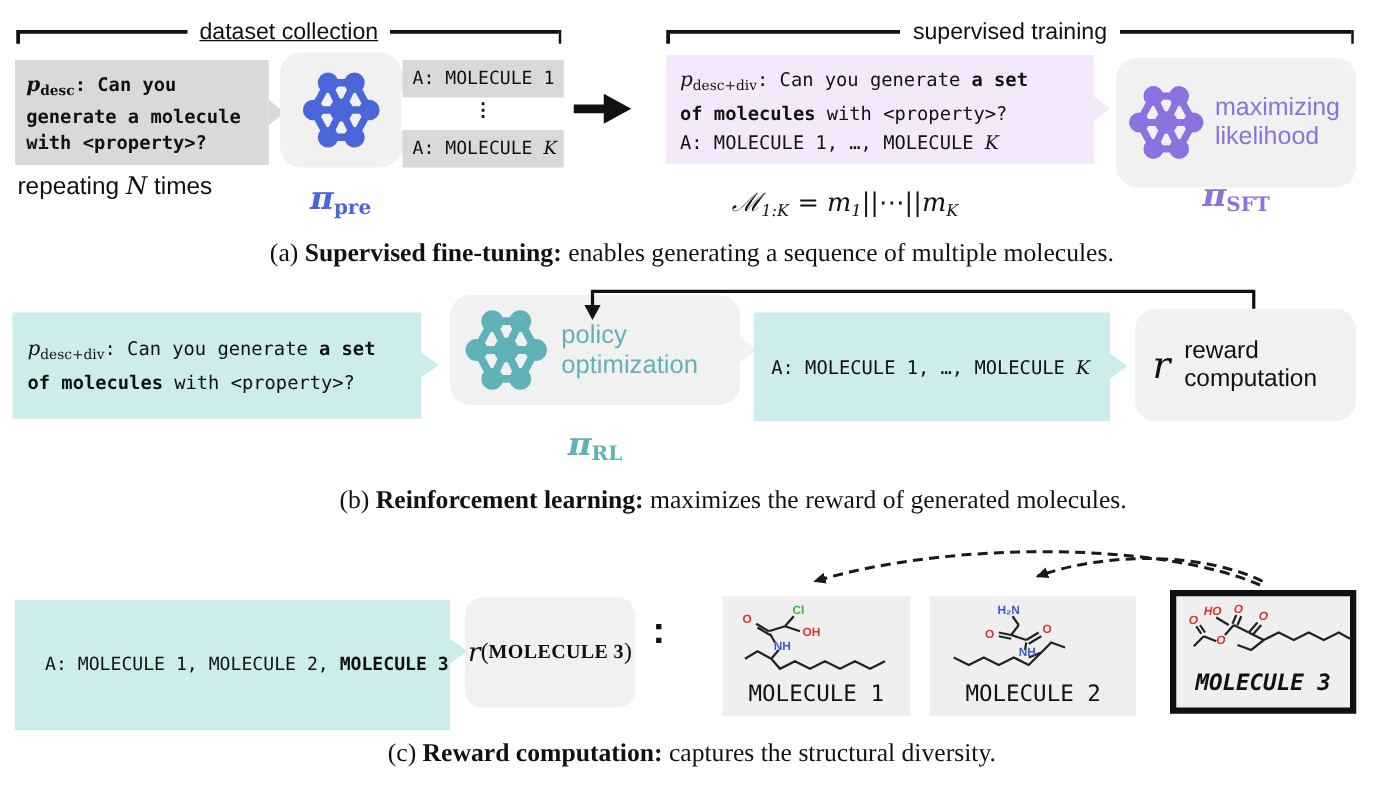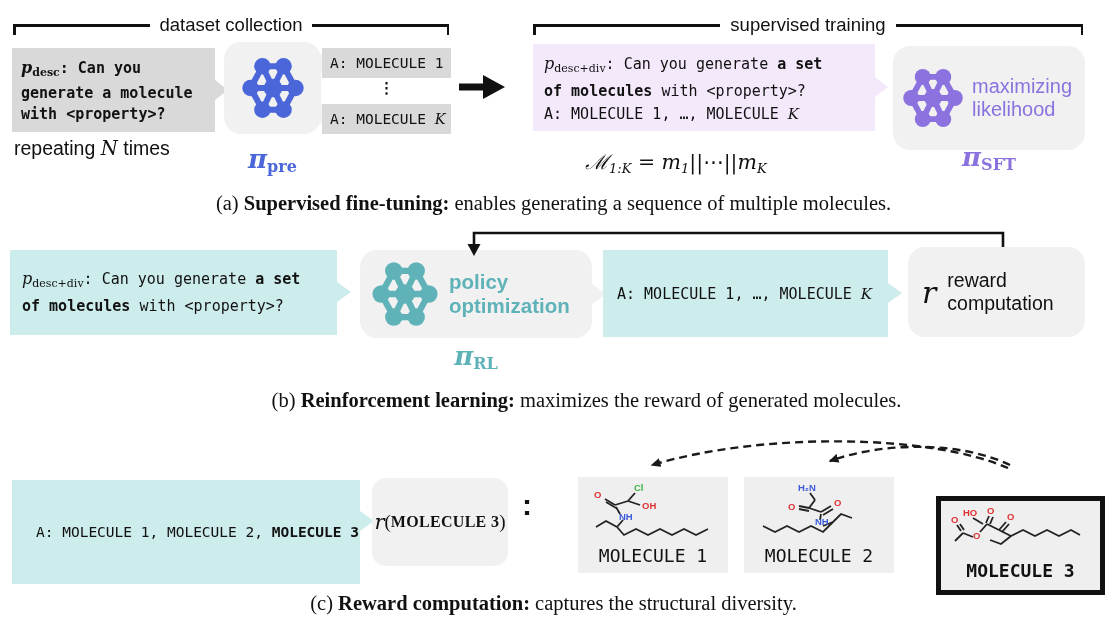--- a/index.html
+++ b/index.html
@@ -52,21 +52,21 @@
         font-family:"DejaVu Sans Mono",monospace;font-size:18px;}
   .overlay{position:absolute;left:0;top:0;pointer-events:none;}
   .molsvg{position:absolute;left:2px;top:3px;}
   .molsvg text{font-family:"Liberation Sans",sans-serif;font-size:9.5px;font-weight:bold;}
 </style>
 </head>
 <body>
 
 <div class="figure">
 
-  <div class="bracket" style="left:13px;top:24px;width:436px;">
+  <div class="bracket" style="left:13px;top:24px;width:436px;text-decoration:underline;">
     <div class="tick"></div>
     <div class="bline"></div>
     <div class="blabel">dataset collection</div>
     <div class="bline"></div>
     <div class="tick"></div>
   </div>
 
   <div class="gbox mono" style="left:12px;top:48px;width:203px;height:84px;font-size:15px;line-height:21px;padding:9px 0 0 9px;box-sizing:border-box;font-weight:bold;">
     <span class="pre"><span class="mvar" style="font-size:16px;"><i>p</i><sub style="font-size:11px;">desc</sub></span><span>: Can you
 generate a molecule
@@ -171,21 +171,21 @@
   <div class="caption" style="top:192px;">
     <span>(a) </span><b>Supervised fine-tuning:</b><span> enables generating a sequence of multiple molecules.</span>
   </div>
 
   <div class="tealbox mono" style="left:10px;top:250px;width:327px;height:85px;font-size:15px;line-height:22px;display:flex;align-items:center;padding-left:12px;box-sizing:border-box;">
     <span class="pre"><span class="mvar" style="font-size:16px;"><i>p</i><sub style="font-size:11px;">desc+div</sub></span><span>: Can you generate </span><span class="b">a set
 of molecules</span><span> with &lt;property&gt;?</span></span>
     <div class="tail teal" style="right:-14px;top:32px;"></div>
   </div>
 
-  <div class="container" style="left:360px;top:250px;width:232px;height:88px;color:var(--teal);display:flex;align-items:center;padding:0 10px;box-sizing:border-box;font-weight:bold;">
+  <div class="container" style="left:360px;top:236px;width:232px;height:88px;color:var(--teal);display:flex;align-items:center;padding:0 10px;box-sizing:border-box;">
     <svg class="net" viewBox="0 0 100 100" width="70" height="70">
       <g stroke="currentColor" stroke-width="9" stroke-linecap="round">
         <line x1="50" y1="50" x2="34" y2="17"></line>
           <line x1="50" y1="50" x2="66" y2="17"></line>
         <line x1="50" y1="50" x2="84" y2="50"></line>
           <line x1="50" y1="50" x2="66" y2="83"></line>
         <line x1="50" y1="50" x2="34" y2="83"></line>
           <line x1="50" y1="50" x2="16" y2="50"></line>
         <line x1="34" y1="17" x2="66" y2="17"></line>
           <line x1="66" y1="17" x2="84" y2="50"></line>
@@ -256,21 +256,21 @@
         <path d="M37,47 L44,55 L56,49 L68,55 L80,49 L92,55 L104,49 L116,55 L128,49"></path>
       </g>
       <text x="54" y="11" fill="#3cb44b">Cl</text>
       <text x="14" y="18" fill="#e03131">O</text>
       <text x="62" y="29" fill="#e03131">OH</text>
       <text x="39" y="40" fill="#3b5bdb">NH</text>
     </svg>
     <div class="mol-label">MOLECULE 1</div>
   </div>
 
-  <div class="card" style="left:744px;top:477px;width:150px;height:96px;">
+  <div class="card" style="left:744px;top:477px;width:122px;height:96px;padding-left:43px;">
     <svg class="molsvg" width="146" height="58" viewBox="0 0 146 58">
       <g stroke="#222" stroke-width="1.8" fill="none">
         <path d="M64,13 L69,20"></path>
         <path d="M69,20 L63,28"></path>
         <path d="M63,28 L53,26"></path>
           <path d="M63,31 L53,29"></path>
         <path d="M63,28 L75,32"></path>
         <path d="M75,32 L85,26"></path>
           <path d="M77,35 L87,29"></path>
         <path d="M75,34 L74,40"></path>
@@ -279,21 +279,21 @@
         <path d="M87,42 L77,52 L65,46 L53,52 L41,46 L29,52 L17,46"></path>
       </g>
       <text x="52" y="11" fill="#3b5bdb">H₂N</text>
       <text x="42" y="30" fill="#e03131">O</text>
       <text x="88" y="26" fill="#e03131">O</text>
       <text x="69" y="45" fill="#3b5bdb">NH</text>
     </svg>
     <div class="mol-label">MOLECULE 2</div>
   </div>
 
-  <div class="card" style="left:936px;top:496px;width:169px;height:99px;border:5px solid #111;box-sizing:border-box;">
+  <div class="card" style="left:936px;top:472px;width:149px;height:99px;border:5px solid #111;box-sizing:border-box;font-style:italic;">
     <svg class="molsvg" width="139" height="54" viewBox="0 0 139 54">
       <g stroke="#222" stroke-width="1.8" fill="none">
         <path d="M30,14 L40,20"></path>
         <path d="M46,12 L43,19"></path>
           <path d="M50,13 L47,20"></path>
         <path d="M44,20 L37,28"></path>
         <path d="M30,33 L20,29"></path>
         <path d="M18,27 L14,21"></path>
           <path d="M21,26 L17,20"></path>
         <path d="M20,29 L12,37"></path>

